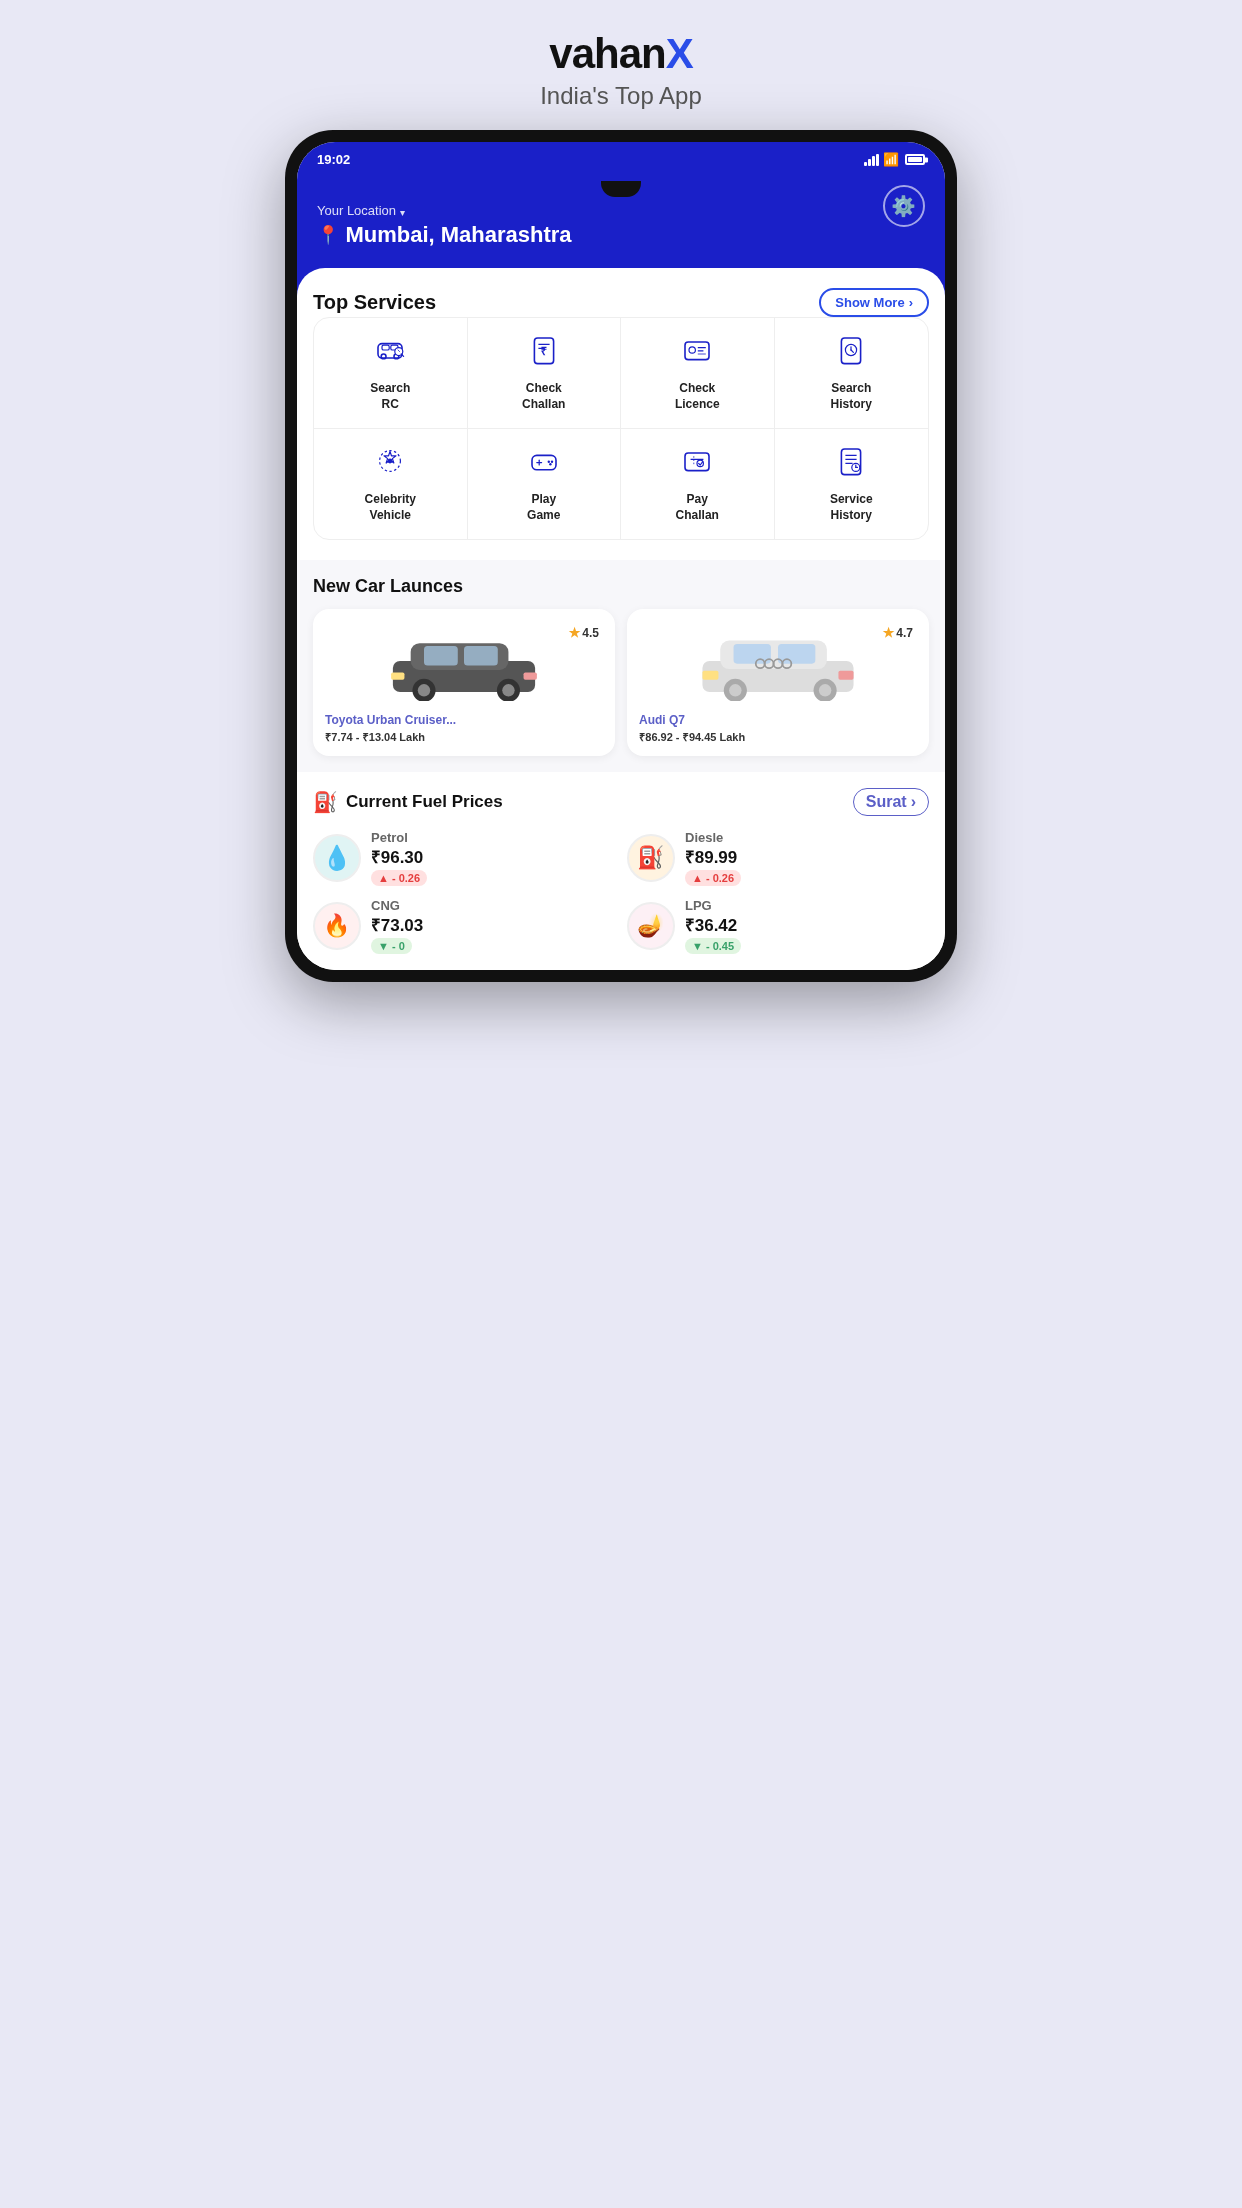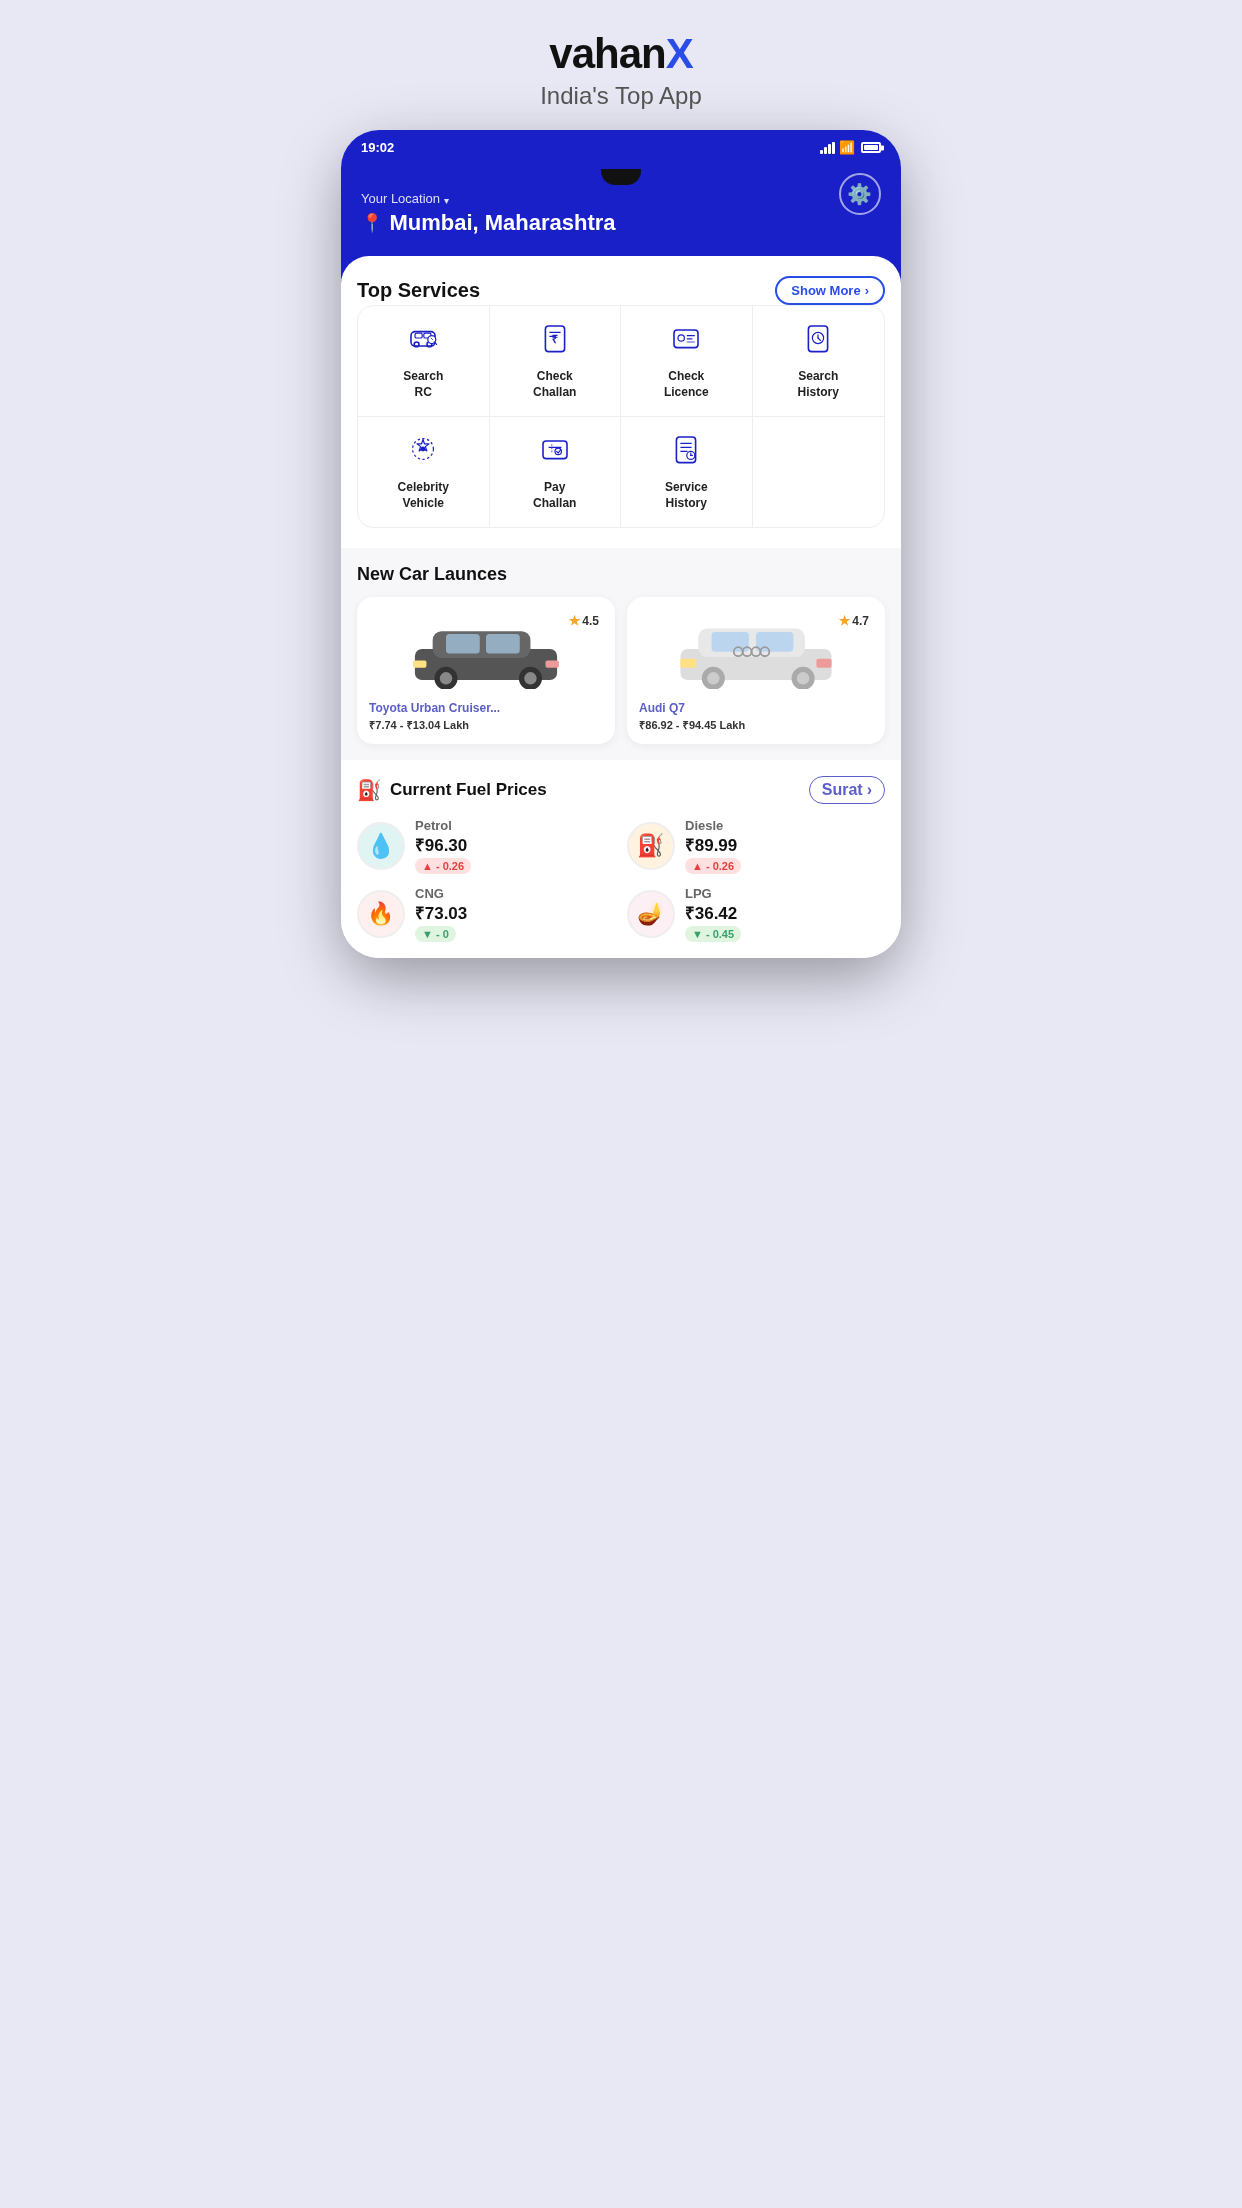--- a/index.html
+++ b/index.html
@@ -31,23 +31,24 @@
     }
     .app-subtitle {
       font-size: 24px;
       color: #555;
       font-weight: 400;
       margin-top: 4px;
     }
 
     
     .phone-frame {
-      width: 560px;
+      width: 672px;
       border-radius: 48px;
       background: #111;
+      padding: 12px;
       box-shadow: 0 20px 60px rgba(0,0,0,0.35);
       position: relative;
     }
     .phone-screen {
       border-radius: 38px;
       overflow: hidden;
       background: #fff;
     }
 
     
@@ -475,20 +476,31 @@
   </svg></div>
             <div class="service-label">Search<br>History</div>
           </div>
           <div class="service-item">
             <div class="service-icon"><svg viewBox="0 0 40 40" width="32" height="32" fill="none" xmlns="http://www.w3.org/2000/svg">
     <path d="M20 8 L21.8 13.5 L27.5 13.5 L23 17 L24.8 22.5 L20 19 L15.2 22.5 L17 17 L12.5 13.5 L18.2 13.5 Z" stroke="#1a20c8" stroke-width="1.5" stroke-linejoin="round"></path>
     <circle cx="20" cy="20" r="13" stroke="#1a20c8" stroke-width="1.5" stroke-dasharray="3 3"></circle>
     <circle cx="20" cy="20" r="3" fill="#1a20c8"></circle>
   </svg></div>
             <div class="service-label">Celebrity<br>Vehicle</div>
+          </div>
+          <div class="service-item">
+            <div class="service-icon"><svg viewBox="0 0 40 40" width="32" height="32" fill="none" xmlns="http://www.w3.org/2000/svg">
+    <rect x="5" y="13" width="30" height="18" rx="6" stroke="#1a20c8" stroke-width="2"></rect>
+    <line x1="14" y1="19" x2="14" y2="25" stroke="#1a20c8" stroke-width="1.5" stroke-linecap="round"></line>
+    <line x1="11" y1="22" x2="17" y2="22" stroke="#1a20c8" stroke-width="1.5" stroke-linecap="round"></line>
+    <circle cx="26" cy="21" r="1.5" fill="#1a20c8"></circle>
+    <circle cx="30" cy="21" r="1.5" fill="#1a20c8"></circle>
+    <circle cx="28" cy="24" r="1.5" fill="#1a20c8"></circle>
+  </svg></div>
+            <div class="service-label">Play<br>Game</div>
           </div>
           <div class="service-item">
             <div class="service-icon"><svg viewBox="0 0 40 40" width="32" height="32" fill="none" xmlns="http://www.w3.org/2000/svg">
     <rect x="5" y="10" width="30" height="22" rx="4" stroke="#1a20c8" stroke-width="2"></rect>
     <path d="M12 18 L28 18" stroke="#1a20c8" stroke-width="1.5"></path>
     <path d="M16 14 L16 26" stroke="#1a20c8" stroke-width="1" stroke-dasharray="2 2"></path>
     <circle cx="24" cy="23" r="4" fill="white" stroke="#1a20c8" stroke-width="1.5"></circle>
     <polyline points="22,23 24,25 27,21" stroke="#1a20c8" stroke-width="1.5" fill="none" stroke-linecap="round" stroke-linejoin="round"></polyline>
   </svg></div>
             <div class="service-label">Pay<br>Challan</div>

